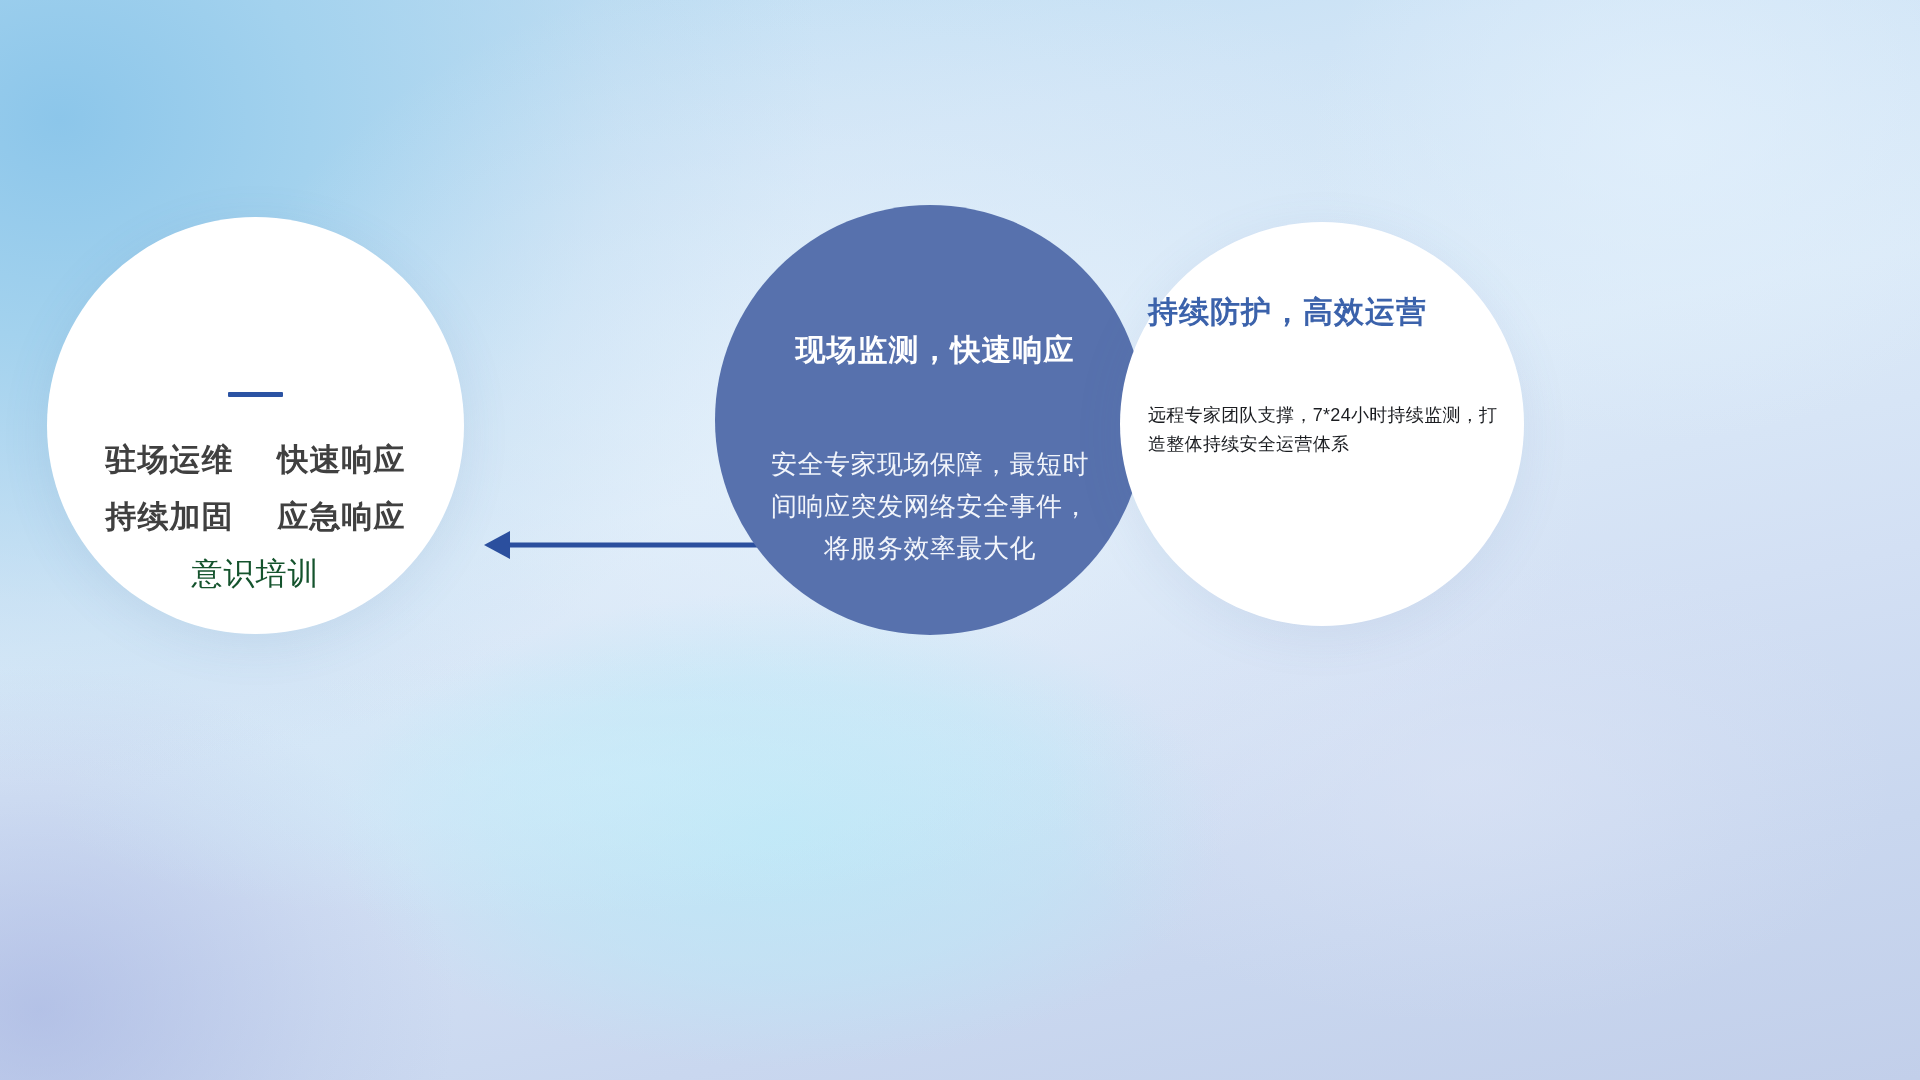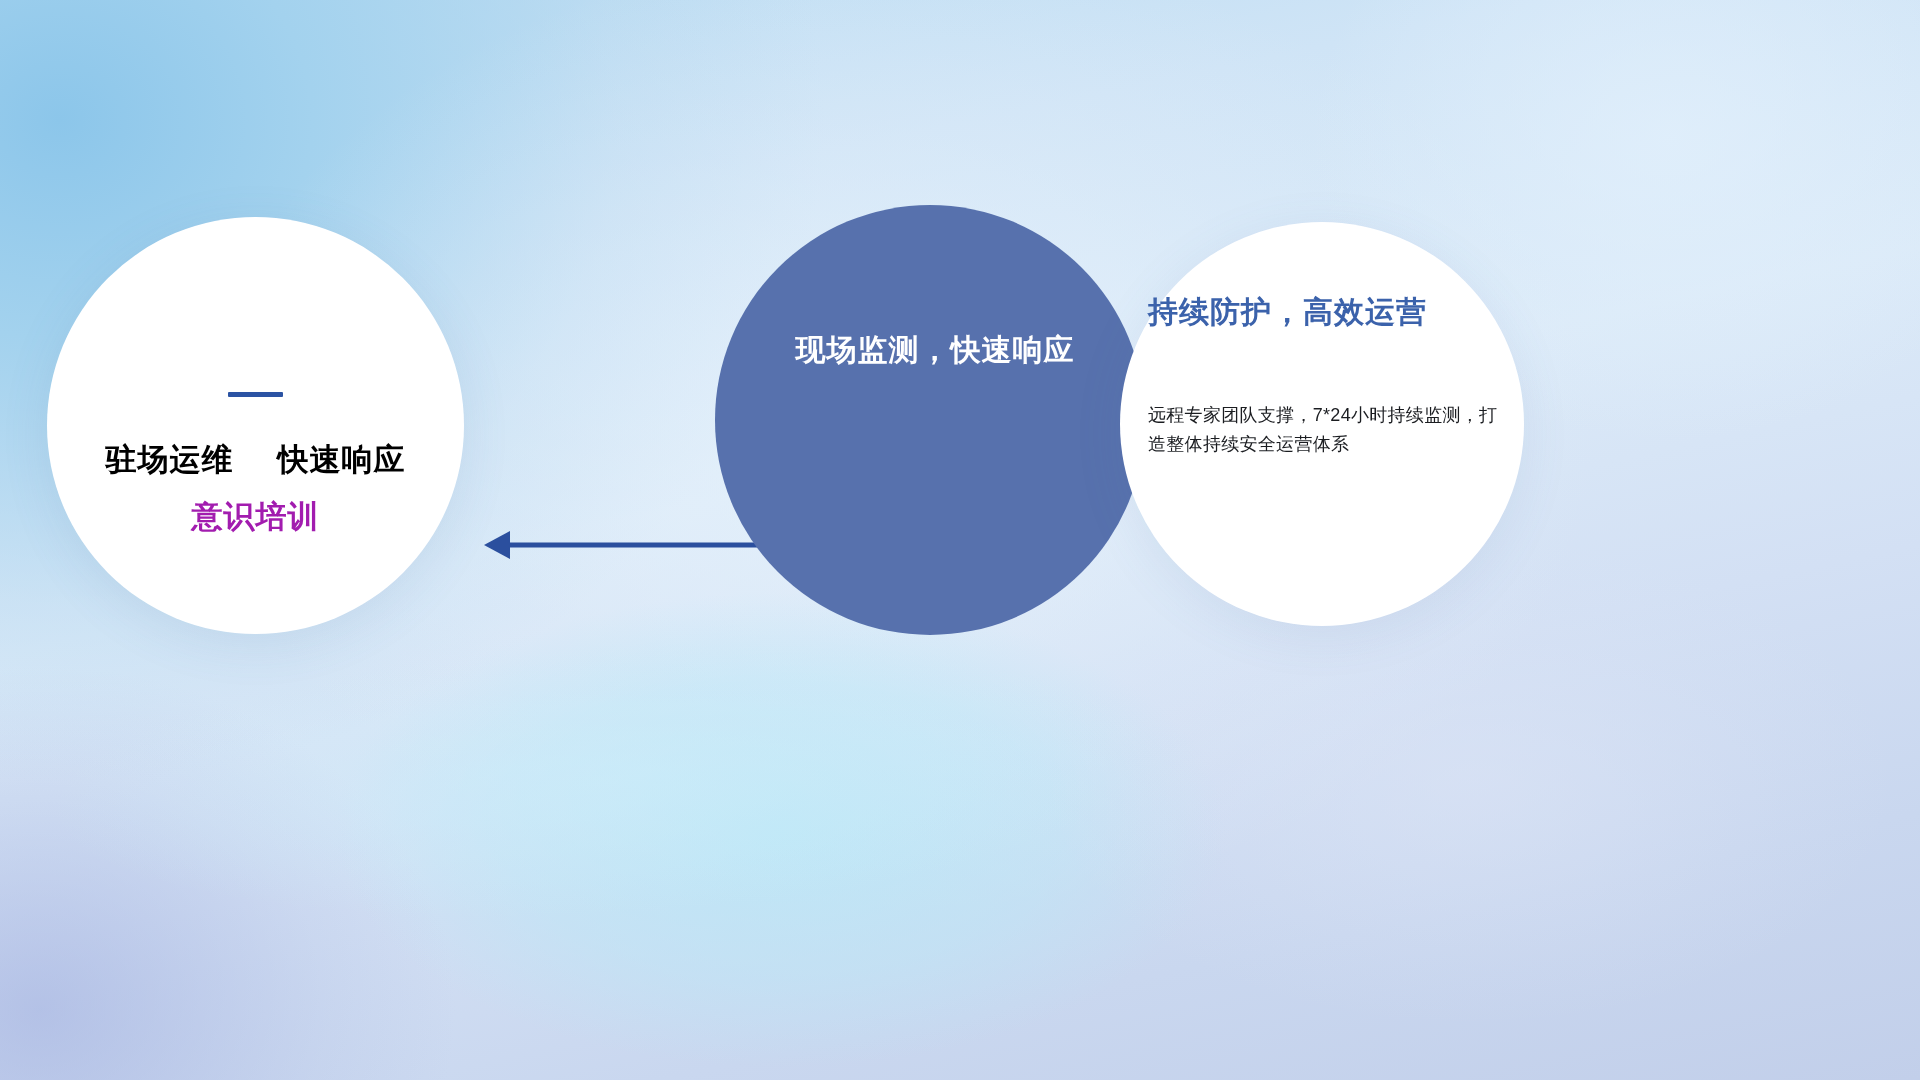--- a/index.html
+++ b/index.html
@@ -96,28 +96,28 @@
   .tag-row {
     display:flex;
     justify-content:center;
     gap:44px;
     margin-bottom:23px;
     white-space:nowrap;
   }
   .tag {
     font-size:31px;
     font-weight:bold;
-    color:#000000;
+    color:#404040;
     letter-spacing:1px;
     line-height:1.1;
   }
   .tag-single {
     font-size:31px;
-    font-weight:bold;
-    color:#a21caf;
+    font-weight:normal;
+    color:#14532d;
     letter-spacing:1px;
     text-align:center;
     line-height:1.1;
   }
 
   
   .mid-inner {
     position:absolute;
     left:42px; right:42px;
     top:88px;
@@ -187,28 +187,33 @@
 
   <div id="circle-left" class="circle">
     <div class="left-inner">
       <div class="accent-dash" style="background: rgb(43, 83, 163);"></div>
 
       <div class="tag-row">
         <span class="tag">驻场运维</span>
         <span class="tag">快速响应</span>
       </div>
 
+      <div class="tag-row">
+        <span class="tag">持续加固</span>
+        <span class="tag">应急响应</span>
+      </div>
 
       <div class="tag-single">意识培训</div>
     </div>
   </div>
 
   <div id="circle-mid" class="circle" style="background: rgb(87, 113, 173);">
     <div class="mid-inner">
       <div class="mid-title">现场监测，快速响应</div>
+      <div class="mid-body">安全专家现场保障，最短时间响应突发网络安全事件，将服务效率最大化</div>
     </div>
   </div>
 
   <div id="circle-right" class="circle">
     <div class="right-inner">
       <div class="right-title" style="color: rgb(59, 98, 171);">持续防护，高效运营</div>
       <div class="right-body">远程专家团队支撑，7*24小时持续监测，打造整体持续安全运营体系</div>
     </div>
   </div>
 

